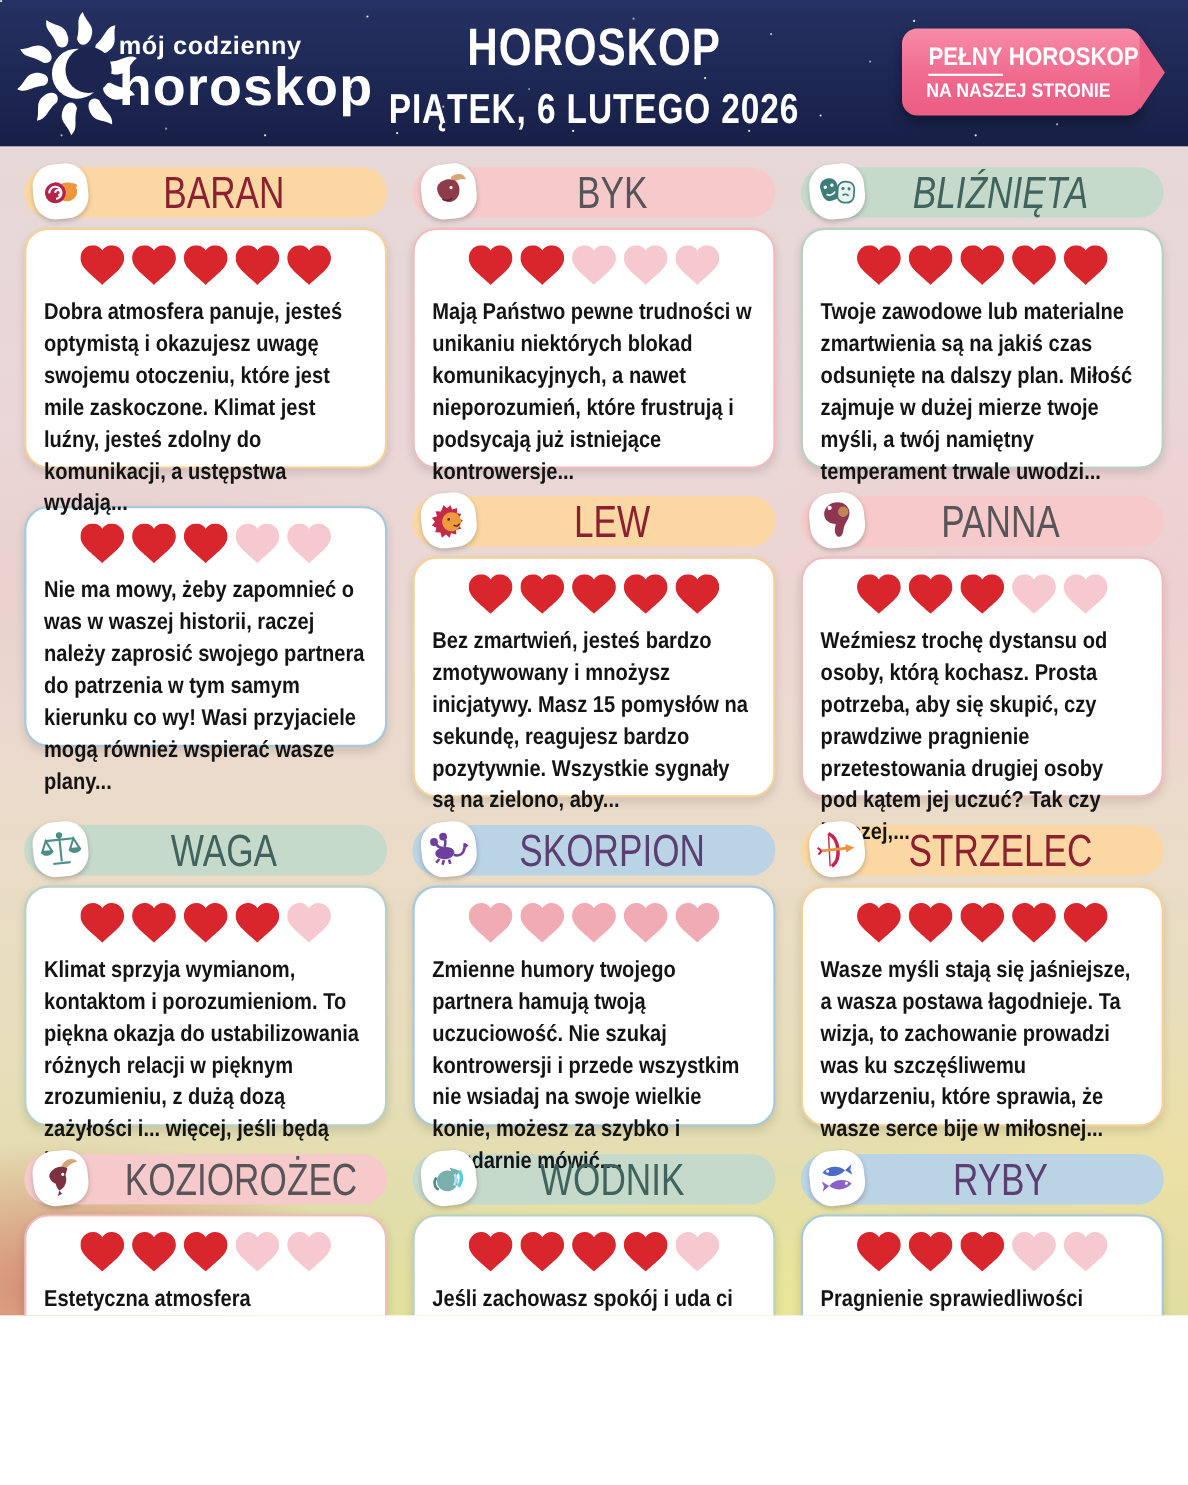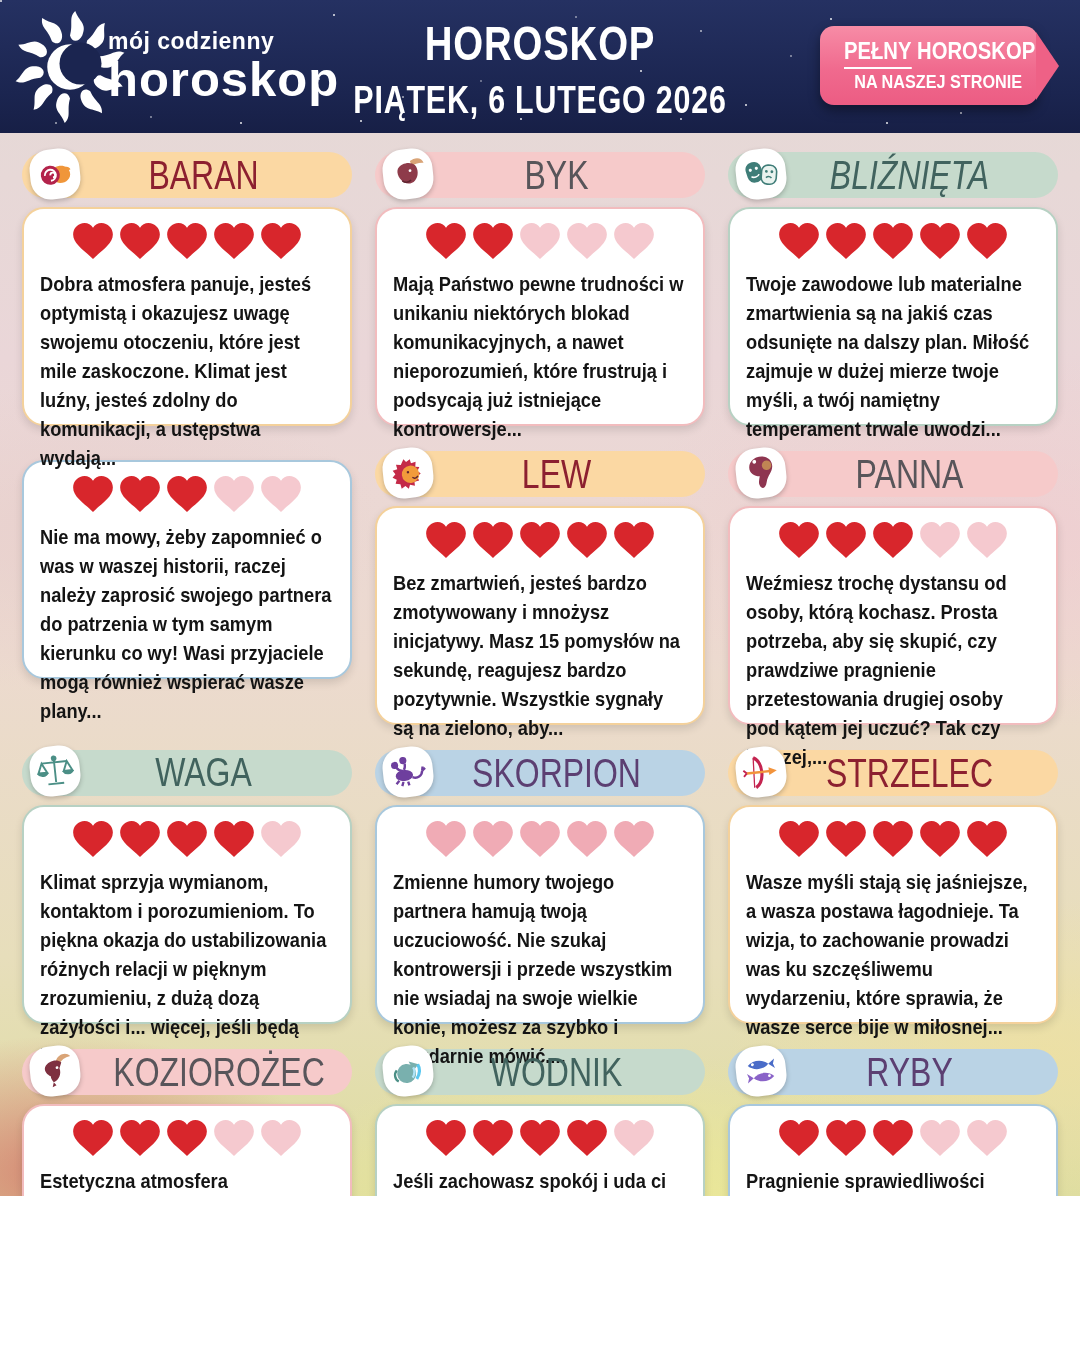--- a/index.html
+++ b/index.html
@@ -28,21 +28,21 @@
   .brand .sun{position:absolute;left:4px;top:4px;}
   .brand-text{position:absolute;left:98px;top:26px;line-height:1;}
   .brand-top{font-size:23px;font-weight:700;letter-spacing:.5px;}
   .brand-bottom{font-size:49px;font-weight:700;letter-spacing:1px;margin-top:2px;}
   .center-title{position:absolute;left:50%;top:16px;transform:translateX(-50%);
     width:600px;text-align:center;color:#fff;}
   .center-title .t1{font-size:48px;font-weight:700;transform:scaleX(.8);letter-spacing:1px;}
   .center-title .t2{font-size:38px;font-weight:700;transform:scaleX(.8);margin-top:8px;letter-spacing:1px;}
   .cta{position:absolute;right:42px;top:26px;width:200px;padding:12px 6px 12px 12px;
     background:linear-gradient(180deg,#f78ca6 0%,#f06a8e 55%,#ec5c83 100%);
-    border-radius:14px;color:#fff;text-align:right;box-shadow:0 5px 12px rgba(0,0,0,.4);cursor:pointer;}
+    border-radius:14px;color:#fff;text-align:left;box-shadow:0 5px 12px rgba(0,0,0,.4);cursor:pointer;}
   .cta::after{content:"";position:absolute;right:-21px;top:50%;transform:translateY(-50%);
     border-left:23px solid #ee6186;border-top:34px solid transparent;border-bottom:34px solid transparent;}
   .cta-l1{font-size:23px;font-weight:700;white-space:nowrap;transform:scaleX(.88);}
   .cta-l1 .u{border-bottom:2px solid #fff;padding-bottom:3px;}
   .cta-l2{font-size:18px;font-weight:700;margin-top:7px;white-space:nowrap;transform:scaleX(.9);}
   
   .grid{position:absolute;left:22px;top:152px;width:1036px;
     display:grid;grid-template-columns:repeat(3,1fr);column-gap:23px;row-gap:25px;}
   .card{width:330px;}
   .bar{height:46px;border-radius:23px;display:flex;align-items:center;}
@@ -300,21 +300,21 @@
             </svg>
             <svg viewBox="0 0 32 29">
               <path d="M16 29C8.9 21.9 0 16.9 0 9.3 0 4.2 4.1 0 9.2 0 12 0 14.6 1.5 16 3.8 17.4 1.5 20 0 22.8 0 27.9 0 32 4.2 32 9.3c0 7.6-8.9 12.6-16 19.7z" fill="#f5c9cf"></path>
             </svg>
           </div>
       <div class="body-text">Weźmiesz trochę dystansu od osoby, którą kochasz. Prosta potrzeba, aby się skupić, czy prawdziwe pragnienie przetestowania drugiej osoby pod kątem jej uczuć? Tak czy inaczej,...</div>
     </div>
   </div>
 
   <div class="card">
-    <div class="bar" style="background: rgb(198, 218, 204); align-items: flex-end;">
+    <div class="bar" style="background: rgb(198, 218, 204);">
       <span class="sticker">
             <svg viewBox="0 0 48 48" stroke="#4b8f86" fill="none" stroke-width="2.4">
               <path d="M24 8v30M14 40h20M8 13h32"></path>
               <path d="M8 13L3 25h11zM40 13l-5 12h11z"></path>
               <path d="M2 25a7.5 7.5 0 0 0 13 0M34 25a7.5 7.5 0 0 0 13 0" fill="#4b8f86"></path>
               <circle cx="24" cy="8" r="2.4" fill="#4b8f86"></circle>
             </svg>
           </span>
       <span class="sign-title" style="color: rgb(65, 99, 94);">WAGA</span>
     </div>

